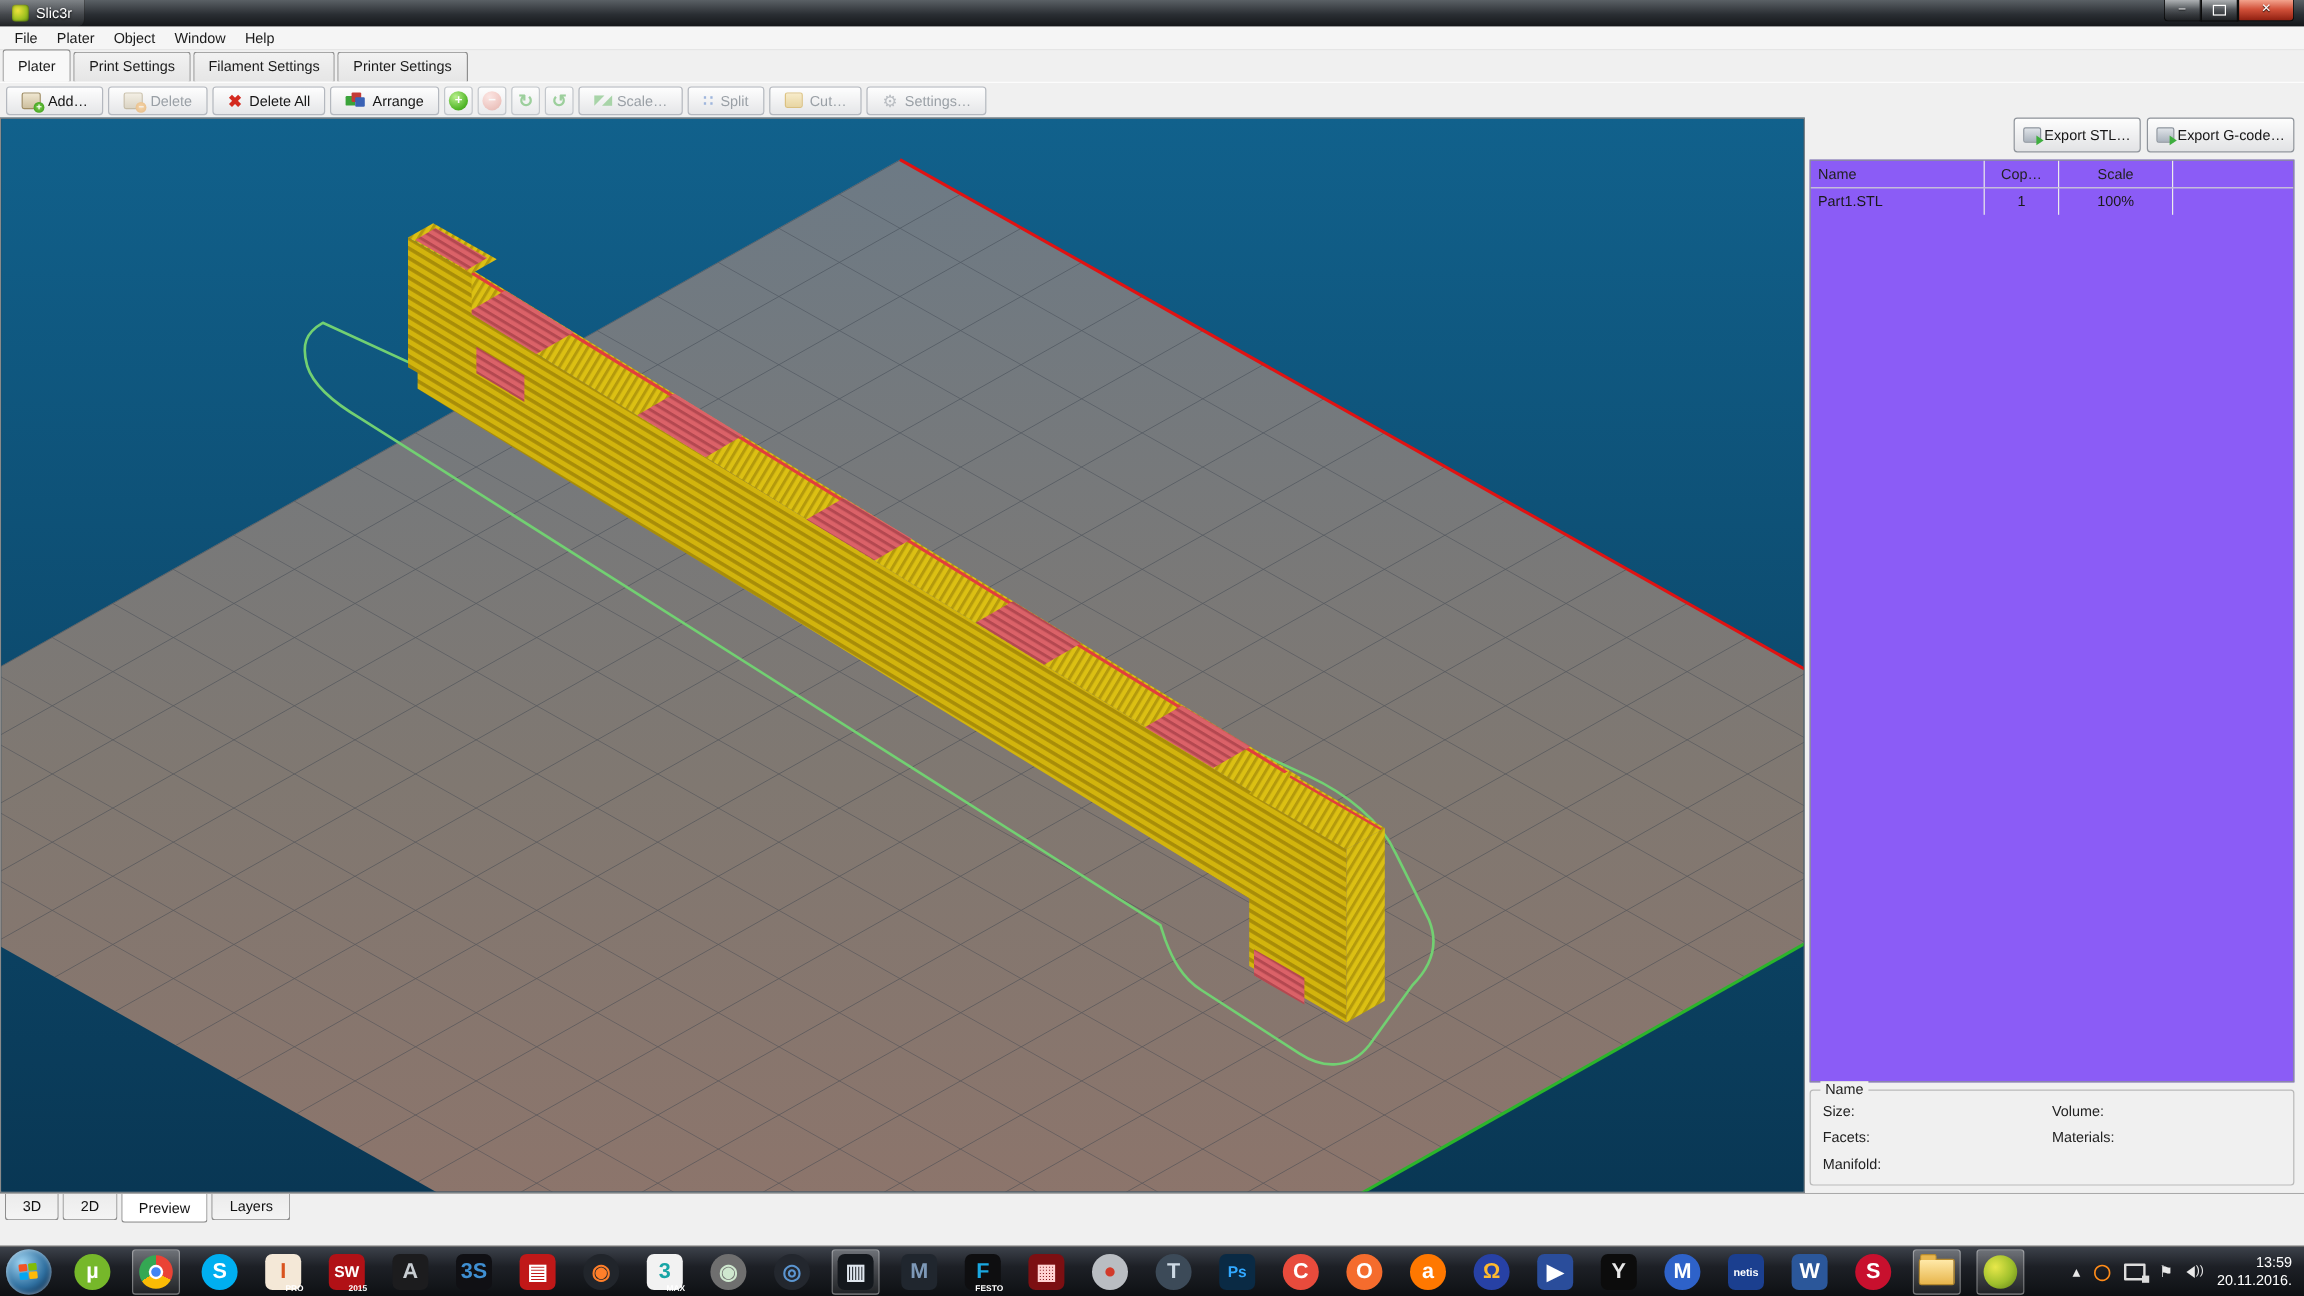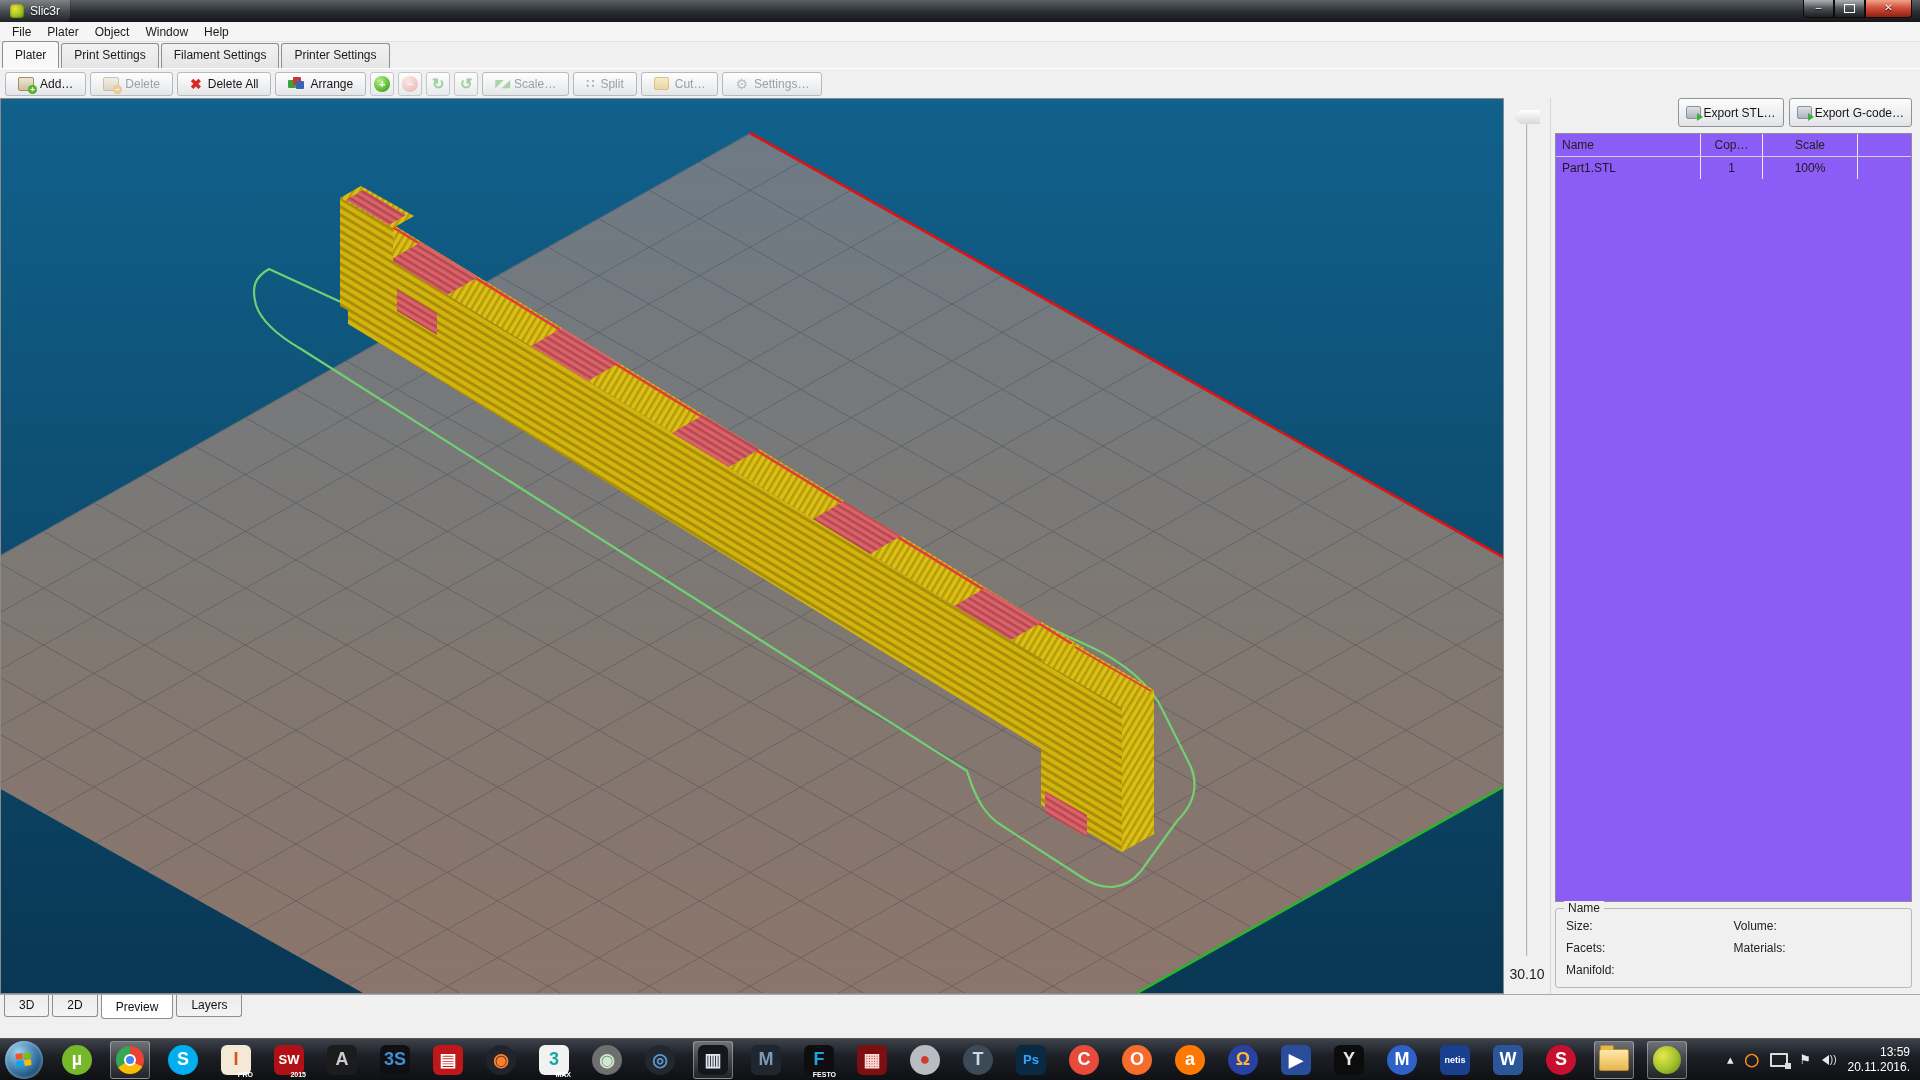--- a/index.html
+++ b/index.html
@@ -295,25 +295,20 @@
 
           <polygon points="1040,562 1121,609 1121,753 1040,706" fill="url(#hatchY)"></polygon>
           <polygon points="1121,609 1153,591 1153,735 1121,753" fill="url(#hatchY2)"></polygon>
           <polygon points="1040,562 1121,609 1153,591 1072,544" fill="url(#hatchY2)"></polygon>
           <line x1="1074" y1="548" x2="1150" y2="592" stroke="#e23d3d" stroke-width="2"></line>
           <polygon points="1044,692 1086,716 1086,738 1044,714" fill="url(#hatchP)"></polygon>
         </g>
       </svg>
     </div>
 
-    <div class="sliderbar">
-      <div class="slider-track"></div>
-      <div class="slider-thumb"></div>
-      <div class="slider-value">30.10</div>
-    </div>
 
     <div class="rightpanel">
       <div class="export-row">
         <div class="export-btn">
           <span class="exp-ico">
               <i></i>
             </span>
           <span>Export STL…</span>
         </div>
         <div class="export-btn">

